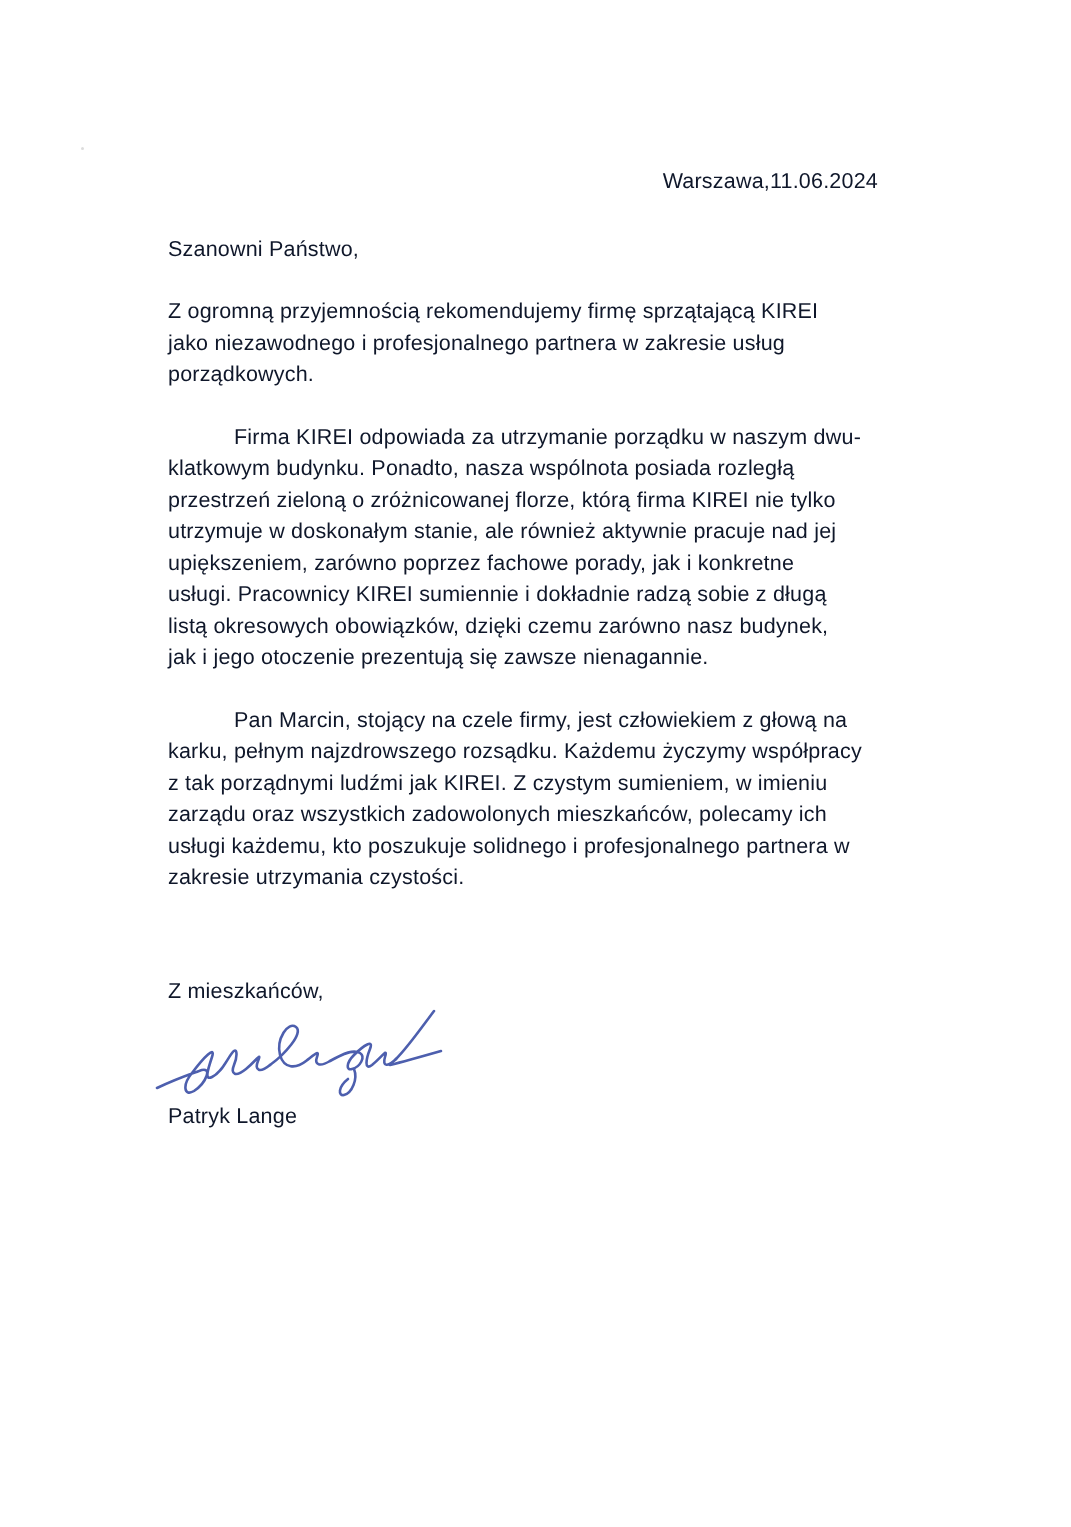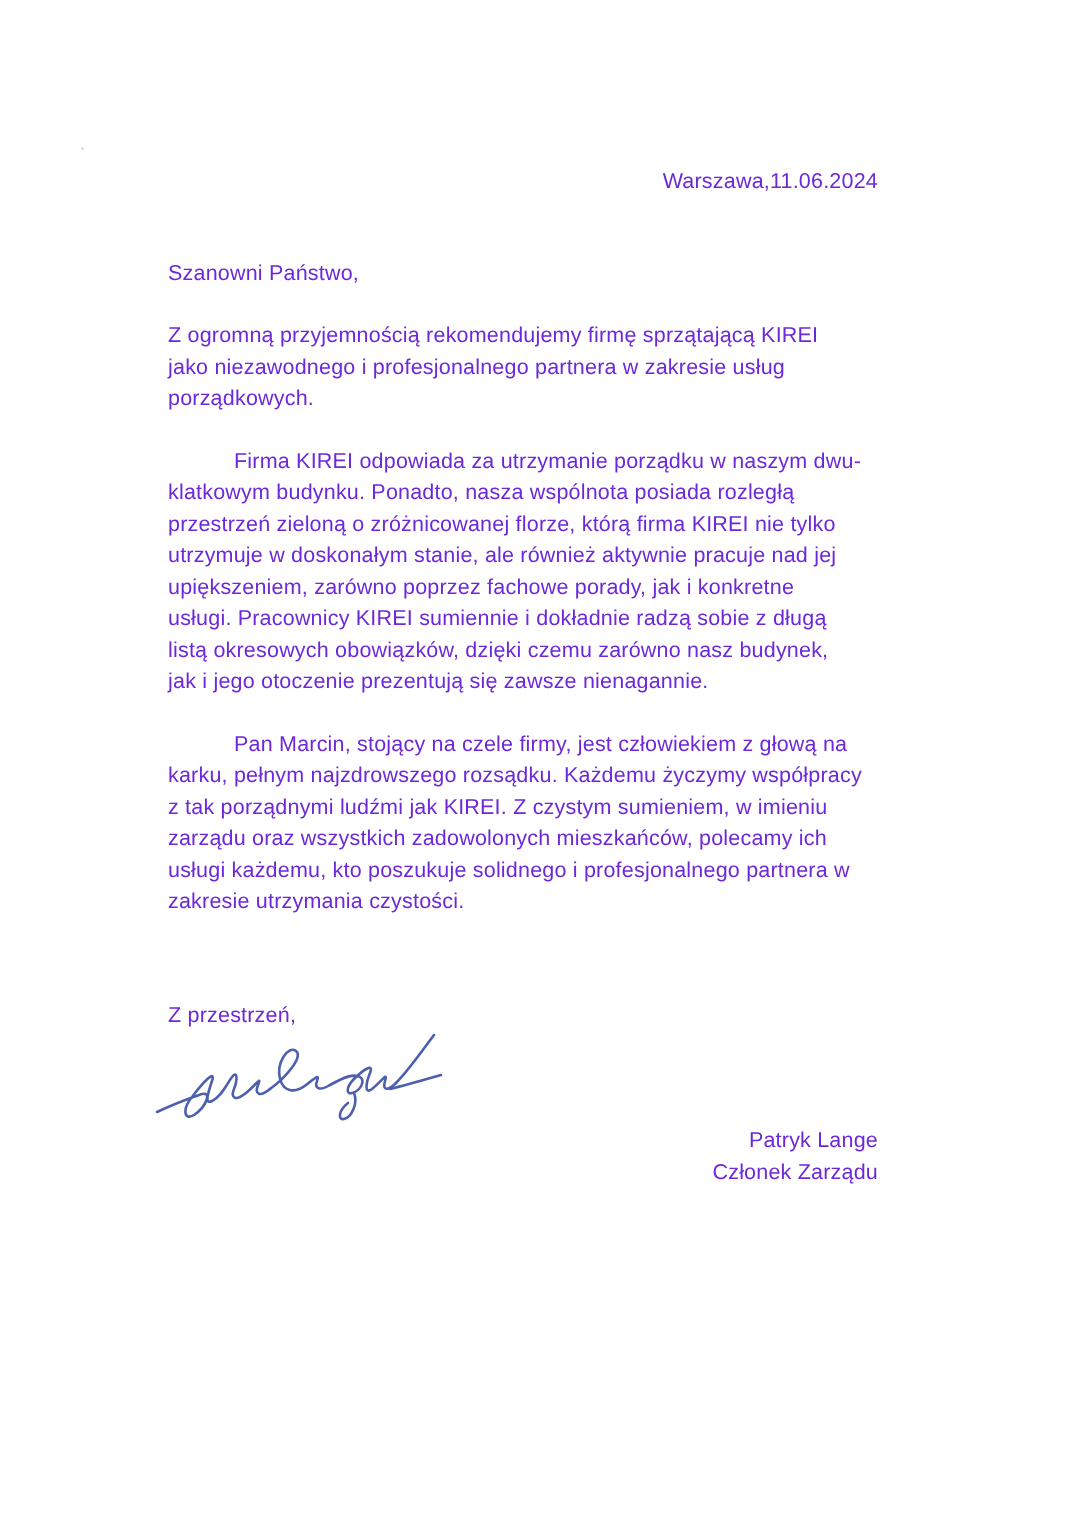--- a/index.html
+++ b/index.html
@@ -7,38 +7,38 @@
     margin: 0;
     padding: 0;
     background: #ffffff;
   }
   .page {
     position: relative;
     width: 929px;
     height: 1527px;
     margin: 0 auto;
     background: #ffffff;
-    color: #6d28d9;
+    color: #0f172a;
     font-family: "Liberation Sans", "DejaVu Sans", sans-serif;
     font-size: 21.5px;
     line-height: 31.5px;
     letter-spacing: 0.2px;
     overflow: hidden;
     box-sizing: border-box;
     padding: 0 122px 0 97px;
     
     text-rendering: geometricPrecision;
     -webkit-font-smoothing: antialiased;
   }
   .dateline {
     margin-top: 166px;
     text-align: right;
   }
   .salutation {
-    margin-top: 60px;
+    margin-top: 36px;
   }
   .para {
     margin: 31px 16px 0 0;
   }
   .para.indented {
     text-indent: 66px;
   }
   .closing {
     margin-top: 82px;
   }
@@ -48,21 +48,20 @@
     margin-left: -14px;
     margin-top: -2px;
   }
   .signature-wrap svg {
     position: absolute;
     left: 0;
     top: 0;
   }
   .sig-block div {
     line-height: 31.5px;
-    text-align: right;
   }
   .speck {
     position: absolute;
     width: 3px;
     height: 3px;
     border-radius: 50%;
     background: #9a9a9a;
     opacity: 0.35;
   }
   .speck.s1 { left: 10px;  top: 147px;  }
@@ -79,21 +78,21 @@
   <div class="dateline">Warszawa,11.06.2024</div>
 
   <div class="salutation">Szanowni Państwo,</div>
 
   <p class="para">Z ogromną przyjemnością rekomendujemy firmę sprzątającą KIREI jako niezawodnego i profesjonalnego partnera w zakresie usług porządkowych.</p>
 
   <p class="para indented">Firma KIREI odpowiada za utrzymanie porządku w naszym dwu-klatkowym budynku. Ponadto, nasza wspólnota posiada rozległą przestrzeń zieloną o zróżnicowanej florze, którą firma KIREI nie tylko utrzymuje w doskonałym stanie, ale również aktywnie pracuje nad jej upiększeniem, zarówno poprzez fachowe porady, jak i konkretne usługi. Pracownicy KIREI sumiennie i dokładnie radzą sobie z długą listą okresowych obowiązków, dzięki czemu zarówno nasz budynek, jak i jego otoczenie prezentują się zawsze nienagannie.</p>
 
   <p class="para indented">Pan Marcin, stojący na czele firmy, jest człowiekiem z głową na karku, pełnym najzdrowszego rozsądku. Każdemu życzymy współpracy z tak porządnymi ludźmi jak KIREI. Z czystym sumieniem, w imieniu zarządu oraz wszystkich zadowolonych mieszkańców, polecamy ich usługi każdemu, kto poszukuje solidnego i profesjonalnego partnera w zakresie utrzymania czystości.</p>
 
-  <div class="closing">Z przestrzeń,</div>
+  <div class="closing">Z mieszkańców,</div>
 
   <div class="signature-wrap">
     <svg width="290" height="96" viewBox="0 0 290 96" fill="none" stroke="#4d5fae" stroke-width="2.6" stroke-linecap="round" stroke-linejoin="round">
       <path d="M3 83
                C 22 74, 34 70, 45 66
                C 60 60, 52 78, 40 86
                C 30 92, 28 80, 38 68
                C 50 52, 62 40, 58 52
                C 54 64, 50 76, 58 72
                C 68 67, 72 56, 78 48
@@ -119,16 +118,15 @@
                C 204 74, 198 88, 190 90
                C 184 91, 184 82, 194 74"></path>
       <path d="M242 54
                C 254 42, 268 22, 280 6"></path>
       <path d="M236 60 C 252 56, 266 52, 287 46"></path>
     </svg>
   </div>
 
   <div class="sig-block">
     <div>Patryk Lange</div>
-    <div>Członek Zarządu</div>
   </div>
 
 </div>
 
 </body></html>

